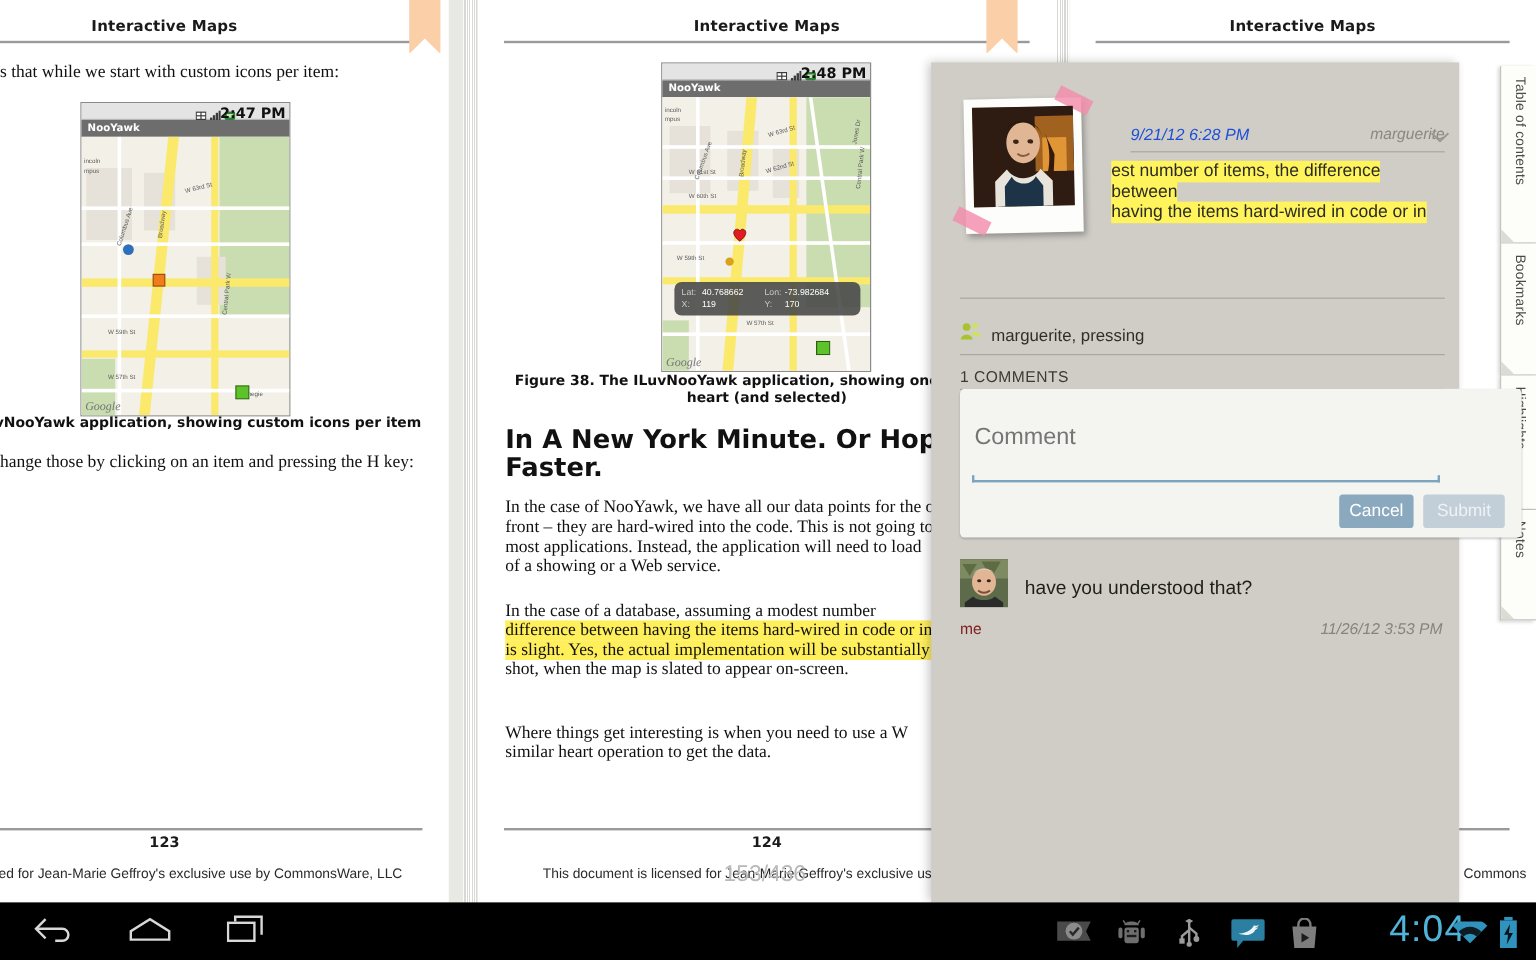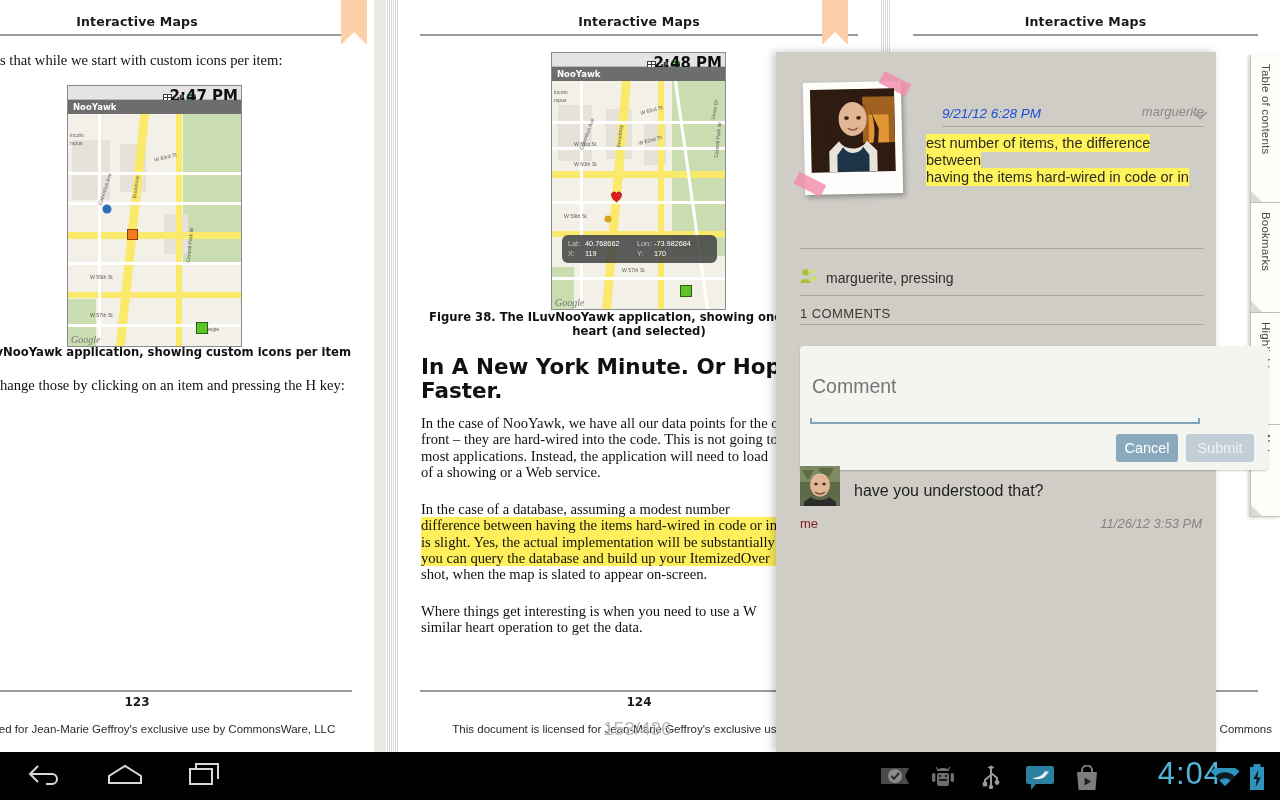--- a/index.html
+++ b/index.html
@@ -48,21 +48,21 @@
   .fig-cap { position:absolute; text-align:center; font-weight:bold;
     font-size:11.6px; line-height:14px; color:#111;
     font-family:"DejaVu Sans", sans-serif; }
   .sec-head { position:absolute; font-weight:bold; font-size:21.5px;
     line-height:24px; color:#111; font-family:"DejaVu Sans", sans-serif; }
 
   
   .phone { position:absolute; background:#ffffff; border:1px solid #8b8b8b; }
   .phone-status { position:relative; height:14px; background:#e4e4e4;
     border-bottom:1px solid #b8b8b8; }
-  .phone-clock { position:absolute; right:3px; top:1px; font-size:15px;
+  .phone-clock { position:absolute; right:3px; top:1px; font-size:12px;
     font-weight:bold; color:#111; font-family:"DejaVu Sans", sans-serif; }
   .ps-ico { position:absolute; top:2px; width:9px; height:9px; }
   .phone-title { position:relative; height:14px; background:#6d6d6d;
     color:#fff; font-size:8.5px; font-weight:bold; padding:2px 0 0 5px;
     font-family:"DejaVu Sans", sans-serif; }
   .phone-map { position:relative; overflow:hidden; background:#f3f0e8; }
   .mp-green { position:absolute; background:#c9ddb0; }
   .mp-road-y { position:absolute; background:#fbe96c; }
   .mp-road-w { position:absolute; background:#ffffff; }
   .mp-block { position:absolute; background:#e6e2da; }
@@ -123,21 +123,21 @@
   .pop-divider { position:absolute; left:24px; right:12px; height:1px;
     background:#a9a7a0; }
   .sharers { position:absolute; left:24px; top:216px; display:flex;
     align-items:center; gap:8px; }
   .sharers .names { font-size:14px; color:#2f2f29;
     font-family:"Liberation Sans",sans-serif; }
   .comments-head { position:absolute; left:24px; top:254px; font-size:13px;
     color:#3a3a33; letter-spacing:.4px;
     font-family:"Liberation Sans",sans-serif; }
 
-  .comment-card { position:absolute; left:24px; top:294px; width:468px;
+  .comment-card { position:absolute; left:24px; top:272px; width:468px;
     height:124px; background:#f4f4f0; border-radius:4px;
     box-shadow:0 1px 2px rgba(0,0,0,.2); }
   .comment-input { position:absolute; left:12px; top:16px; width:386px;
     height:48px; border:none; background:transparent; outline:none;
     font-size:19.5px; color:#8d8d86;
     font-family:"Liberation Sans",sans-serif; }
   .input-underline { position:absolute; left:10px; top:76px; width:390px;
     height:2px; background:#7ea3bd; }
   .input-underline:before,.input-underline:after { content:""; position:absolute;
     top:-4px; width:2px; height:6px; background:#7ea3bd; }
@@ -366,21 +366,20 @@
         <div>In the case of NooYawk, we have all our data points for the ove</div>
         <div>front – they are hard-wired into the code. This is not going to</div>
         <div>most applications. Instead, the application will need to load</div>
         <div>of a showing or a Web service.</div>
       </div>
 
       <div class="body-para" style="left:23px; top:501px;">
         <div><span>In the case of a database, assuming a modest number</span></div>
         <div class="hl">difference between having the items hard-wired in code or in</div>
         <div class="hl">is slight. Yes, the actual implementation will be substantially</div>
-        <div class="hl">you can query the database and build up your ItemizedOver</div>
         <div>shot, when the map is slated to appear on-screen.</div>
       </div>
 
       <div class="body-para" style="left:23px; top:603px;">
         <div>Where things get interesting is when you need to use a W</div>
         <div>similar heart operation to get the data.</div>
       </div>
 
       <div class="pg-footer-rule"></div>
       <div class="pg-num">124</div>

